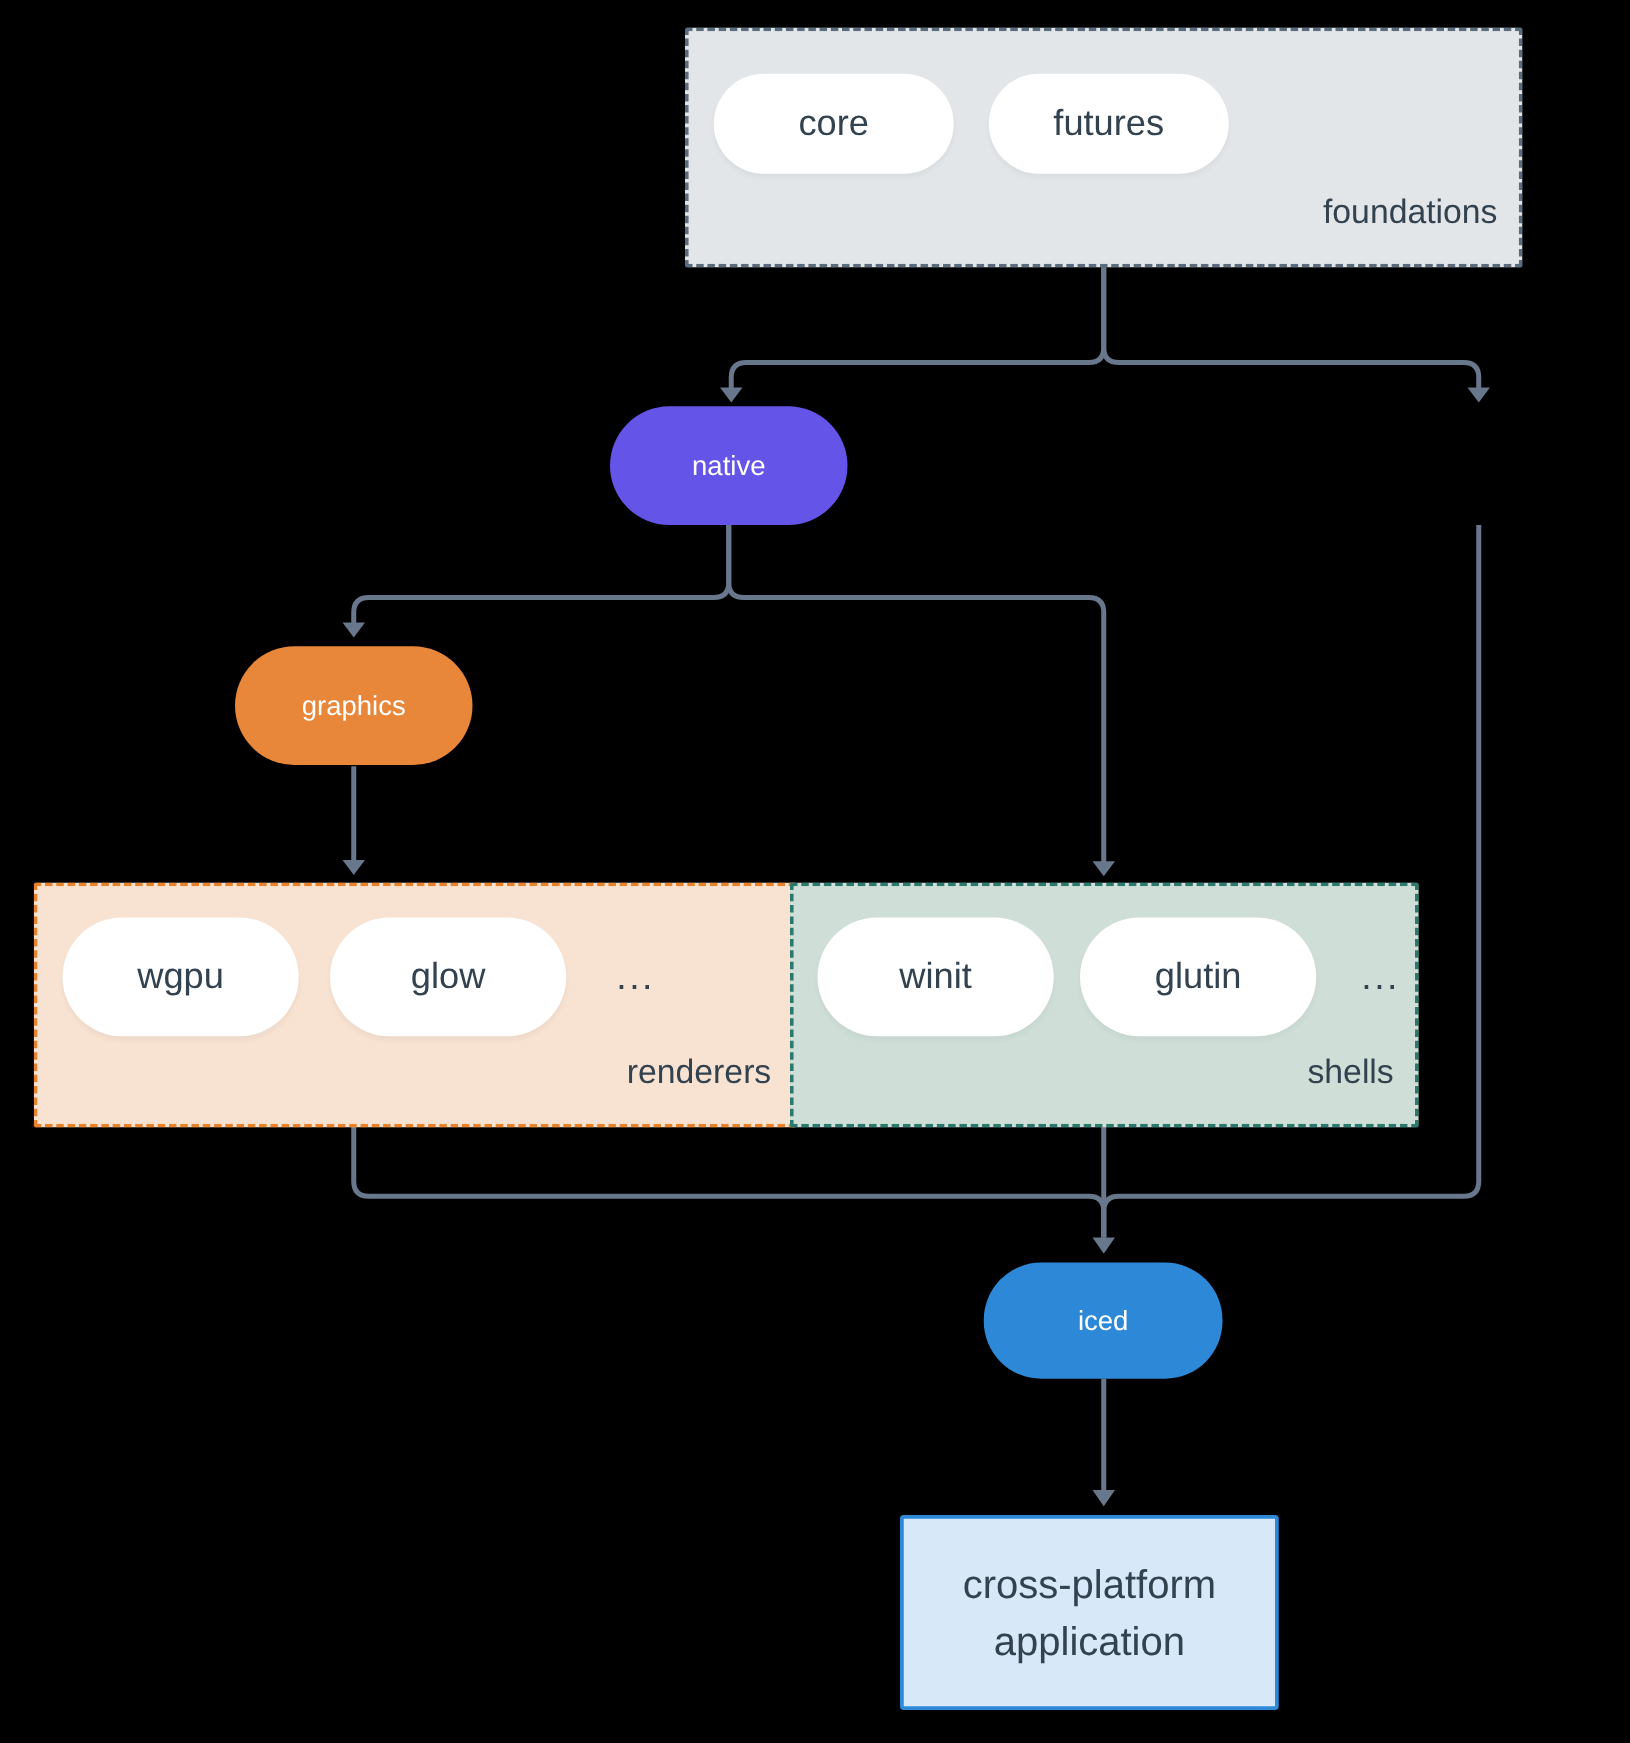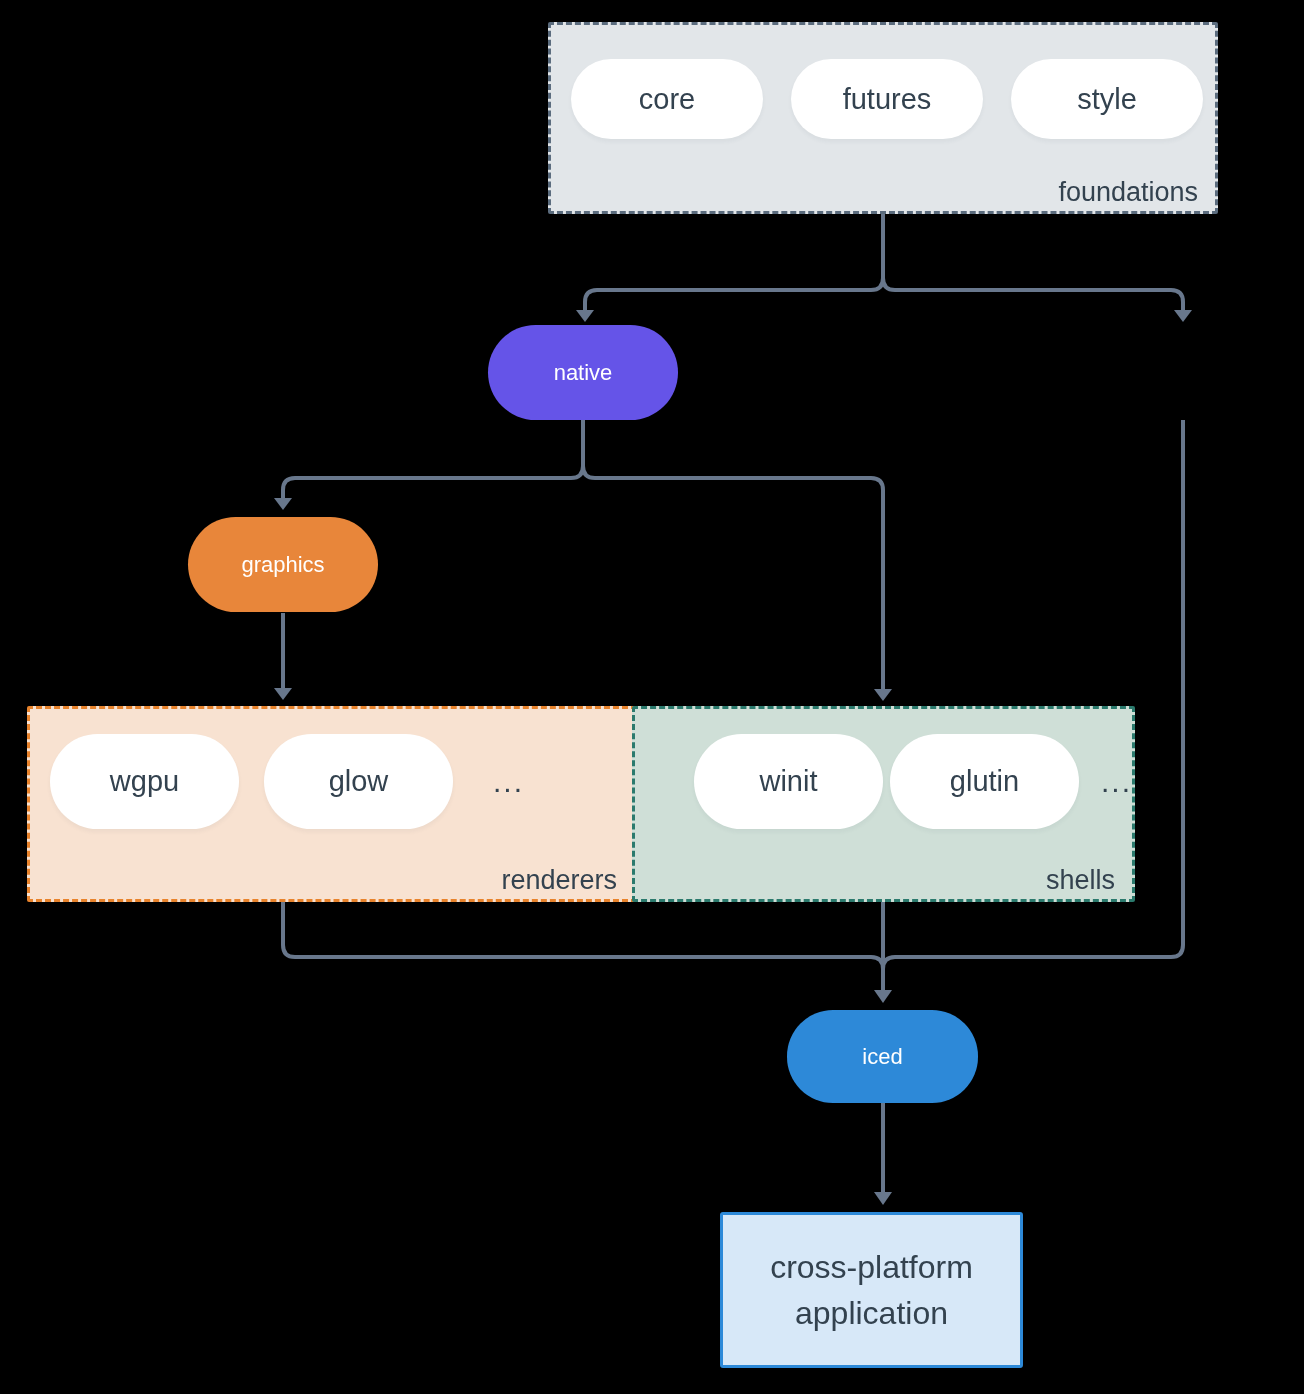--- a/index.html
+++ b/index.html
@@ -36,21 +36,21 @@
     left:632px;top:706px;width:503px;height:196px;
     background:var(--shells_fill);
     border-color:var(--shells_border);
   }
   .pill-row{
     display:flex;
     align-items:center;
   }
   .group-foundations .pill-row{padding:34px 0 0 20px;gap:28px;}
   .group-renderers .pill-row{padding:25px 0 0 20px;gap:25px;align-items:center;}
-  .group-shells .pill-row{padding:25px 0 0 19px;gap:7px;align-items:center;justify-content:flex-end;}
+  .group-shells .pill-row{padding:25px 0 0 19px;gap:21px;align-items:center;}
 
   .white-pill{
     background:var(--pill_fill);
     color:var(--text_dark);
     border-radius:48px;
     display:flex;align-items:center;justify-content:center;
     font-size:29px;
     box-shadow:0 3px 4px rgba(40,60,80,0.05);
   }
   .group-foundations .white-pill{width:192px;height:80px;border-radius:40px;}
@@ -60,21 +60,21 @@
   .ellipsis{
     color:var(--text_dark);
     font-size:30px;
     letter-spacing:2px;
     padding-left:15px;
     align-self:center;
   }
 
   .group-label{
     position:absolute;
-    right:17px;bottom:3px;
+    right:17px;bottom:26px;
     color:var(--text_dark);
     font-size:27px;
   }
 
   
   .node-pill{
     position:absolute;
     width:190px;height:95px;
     border-radius:48px;
     display:flex;align-items:center;justify-content:center;
@@ -130,21 +130,20 @@
     <polygon points="874,990 892,990 883,1003"></polygon>
 
     <path d="M 883 1103 V 1193"></path>
     <polygon points="874,1192 892,1192 883,1205"></polygon>
   </svg>
 
   <div class="group group-foundations">
     <div class="pill-row">
       <div class="white-pill">core</div>
       <div class="white-pill">futures</div>
-      <div class="white-pill">style</div>
     </div>
     <div class="group-label">foundations</div>
   </div>
 
   <div class="node-pill node-native">native</div>
 
   <div class="node-pill node-graphics">graphics</div>
 
   <div class="group group-renderers">
     <div class="pill-row">

